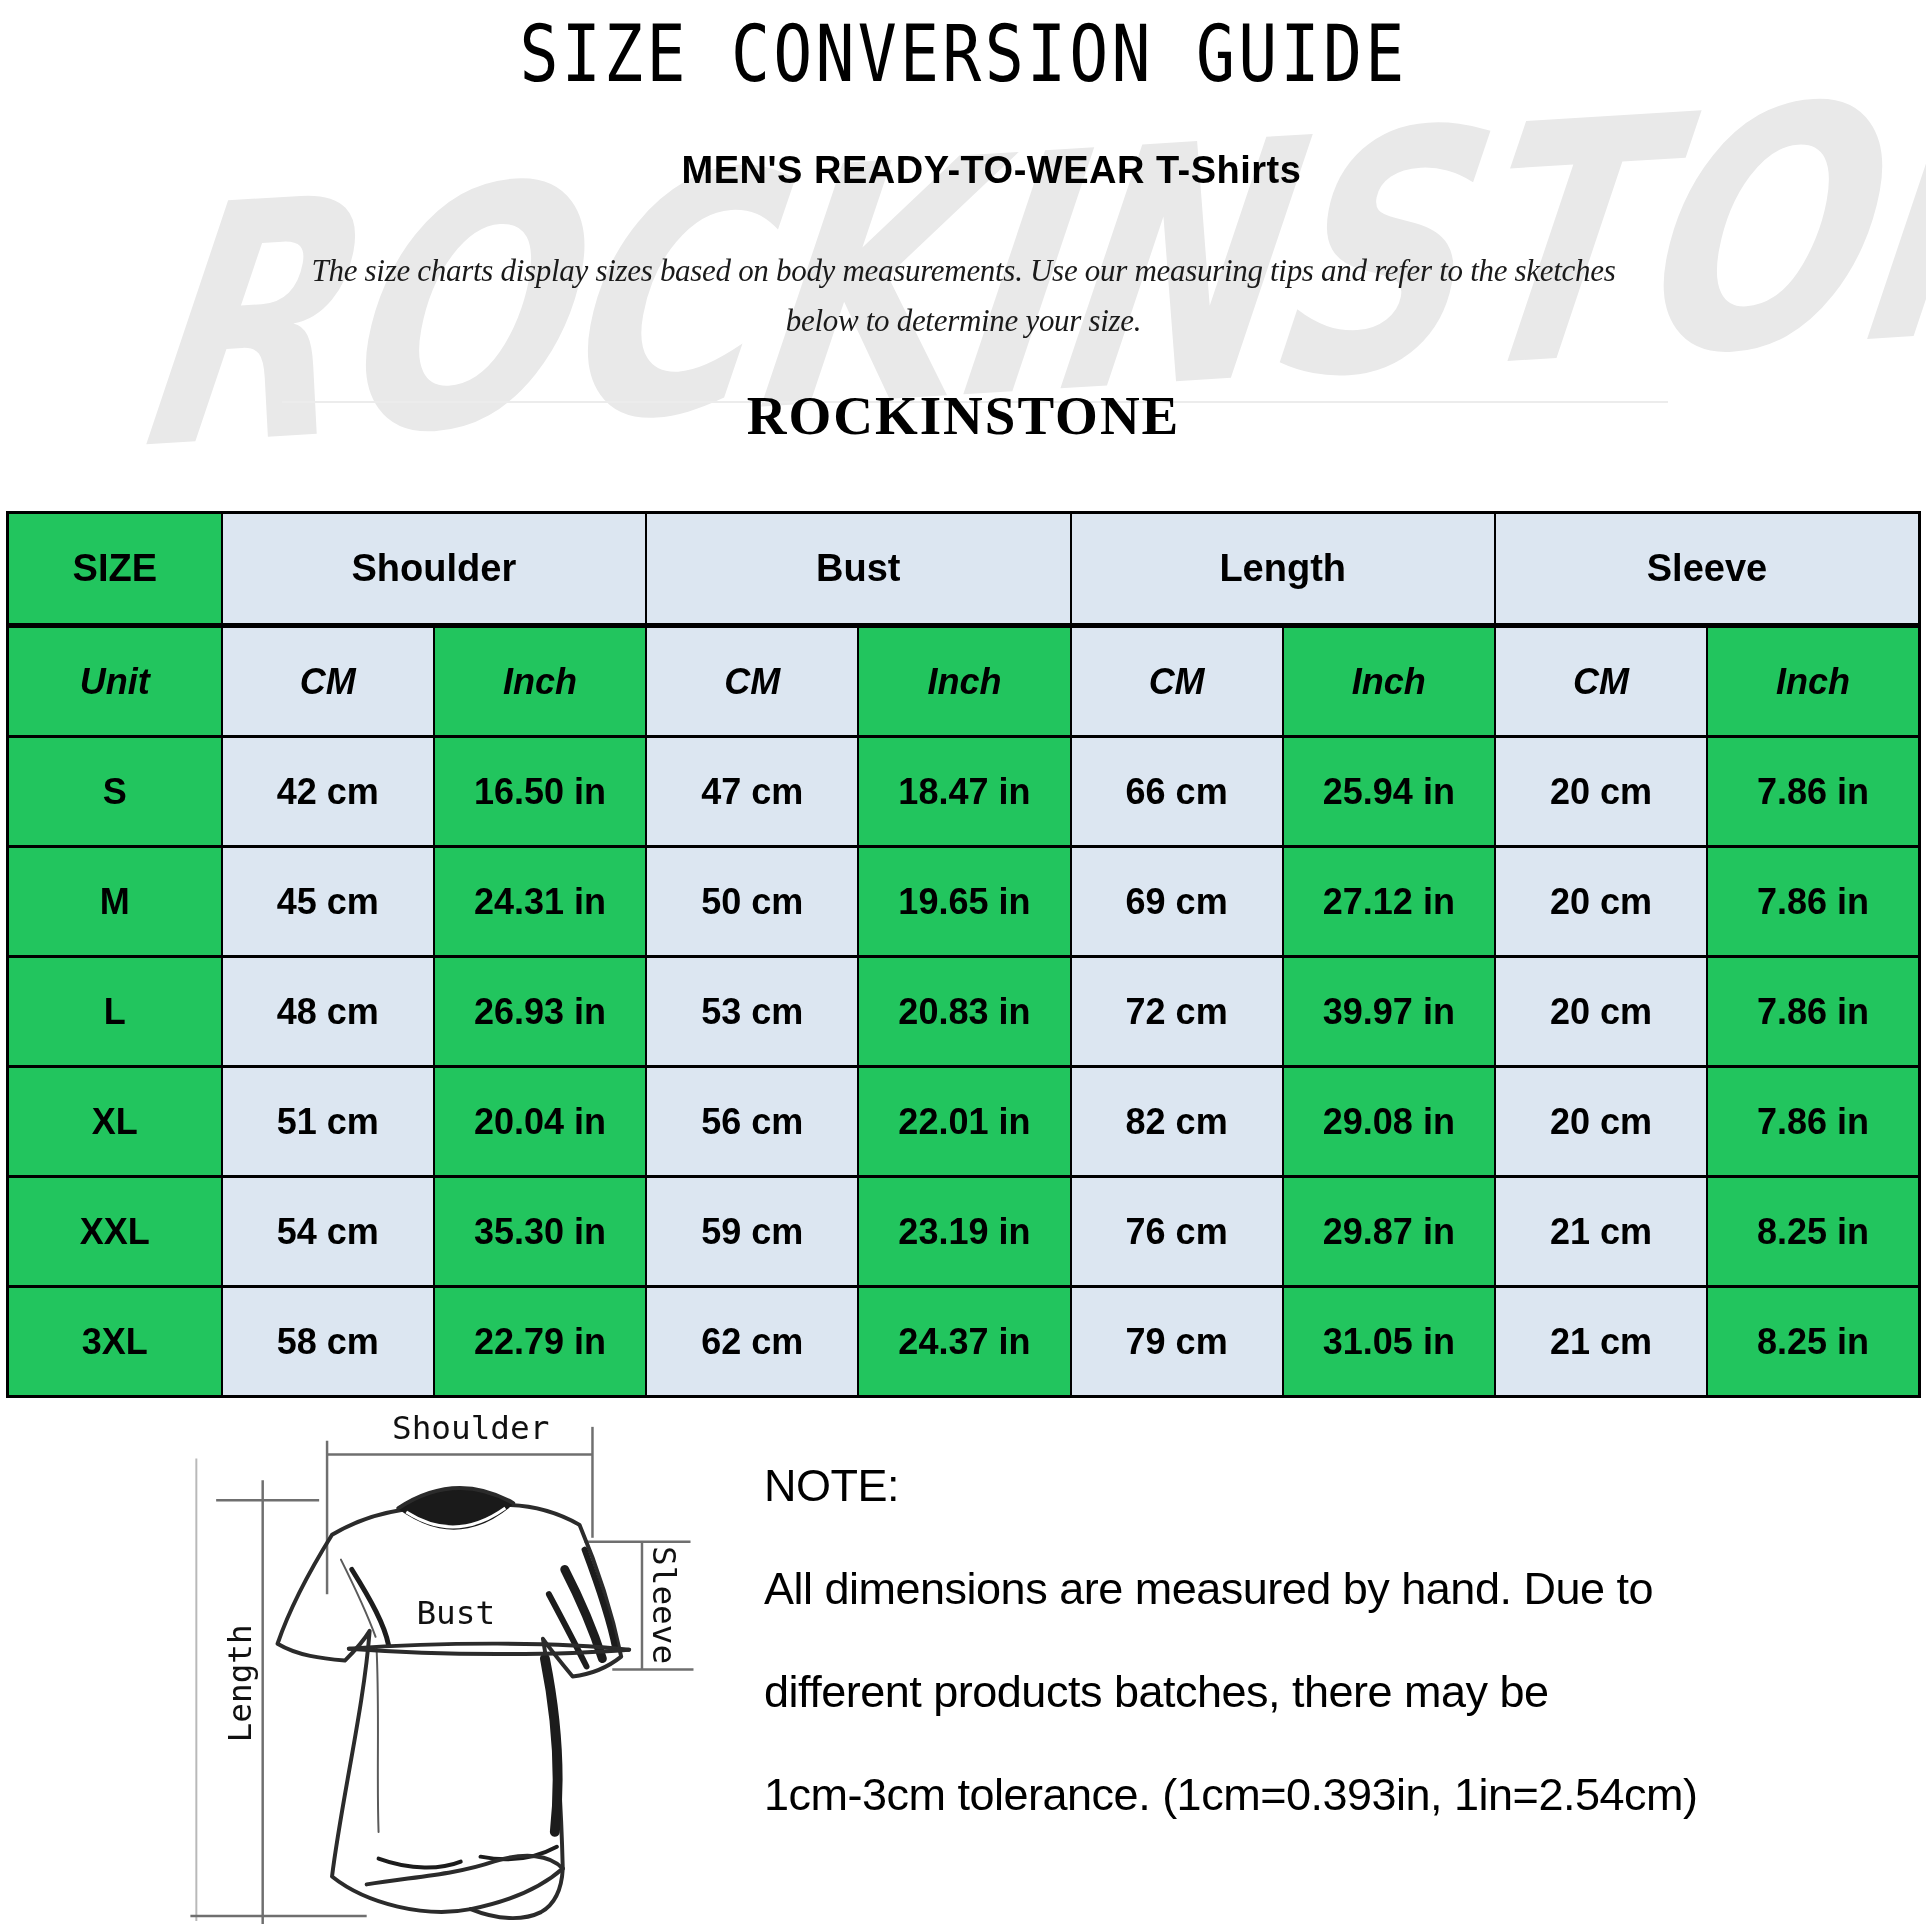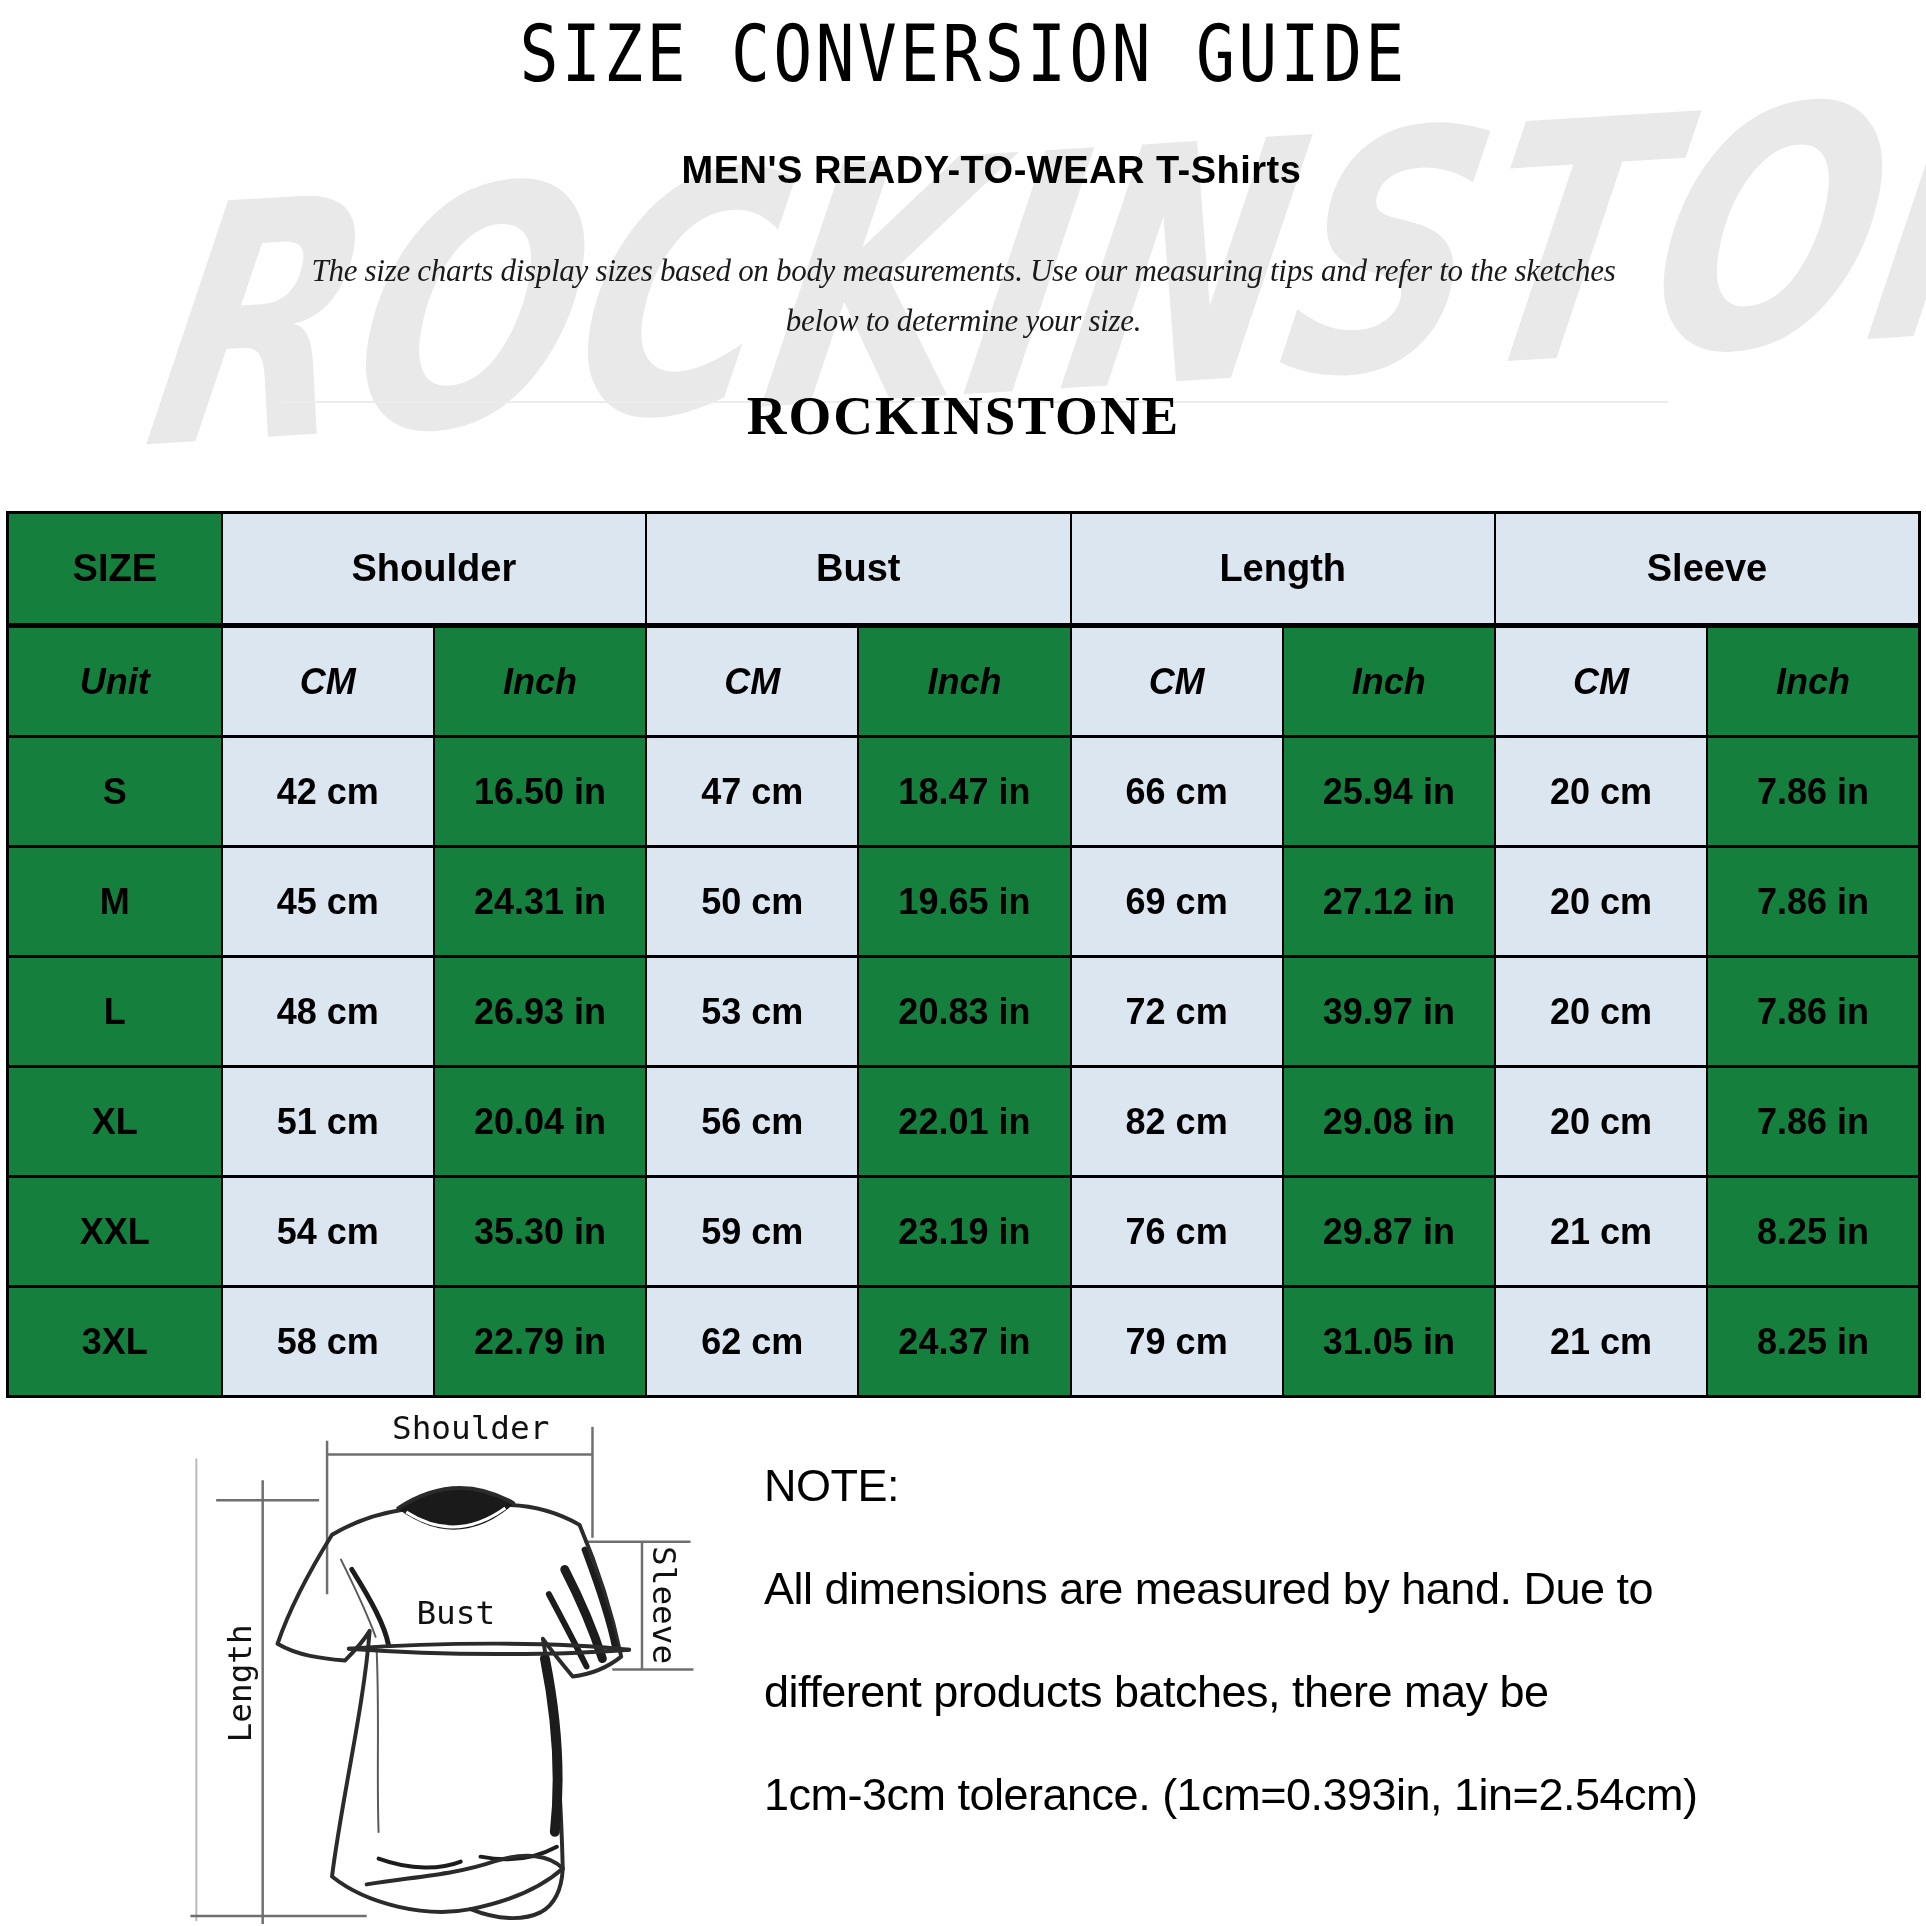--- a/index.html
+++ b/index.html
@@ -41,21 +41,21 @@
     letter-spacing:-0.3px;line-height:50px;color:#1a1a1a;
   }
   .brand{
     position:absolute;top:384px;left:0;width:100%;text-align:center;
     font-family:"Liberation Serif",serif;font-weight:bold;font-size:55px;
     letter-spacing:2px;white-space:nowrap;
   }
   
   table.size-table{
     position:absolute;top:511px;left:6px;width:1915px;height:873px;
-    border-collapse:collapse;table-layout:fixed;background:#15803d;
+    border-collapse:collapse;table-layout:fixed;background:#22c55e;
     border:3px solid var(--border);
   }
   table.size-table td{
     border:2px solid var(--border);
     border-top-width:3px;border-bottom-width:3px;
     text-align:center;vertical-align:middle;
     font-weight:bold;font-size:36px;white-space:nowrap;
     padding:0;
   }
   tr.head td{font-size:38px;height:109px;border-bottom-width:5px;}

